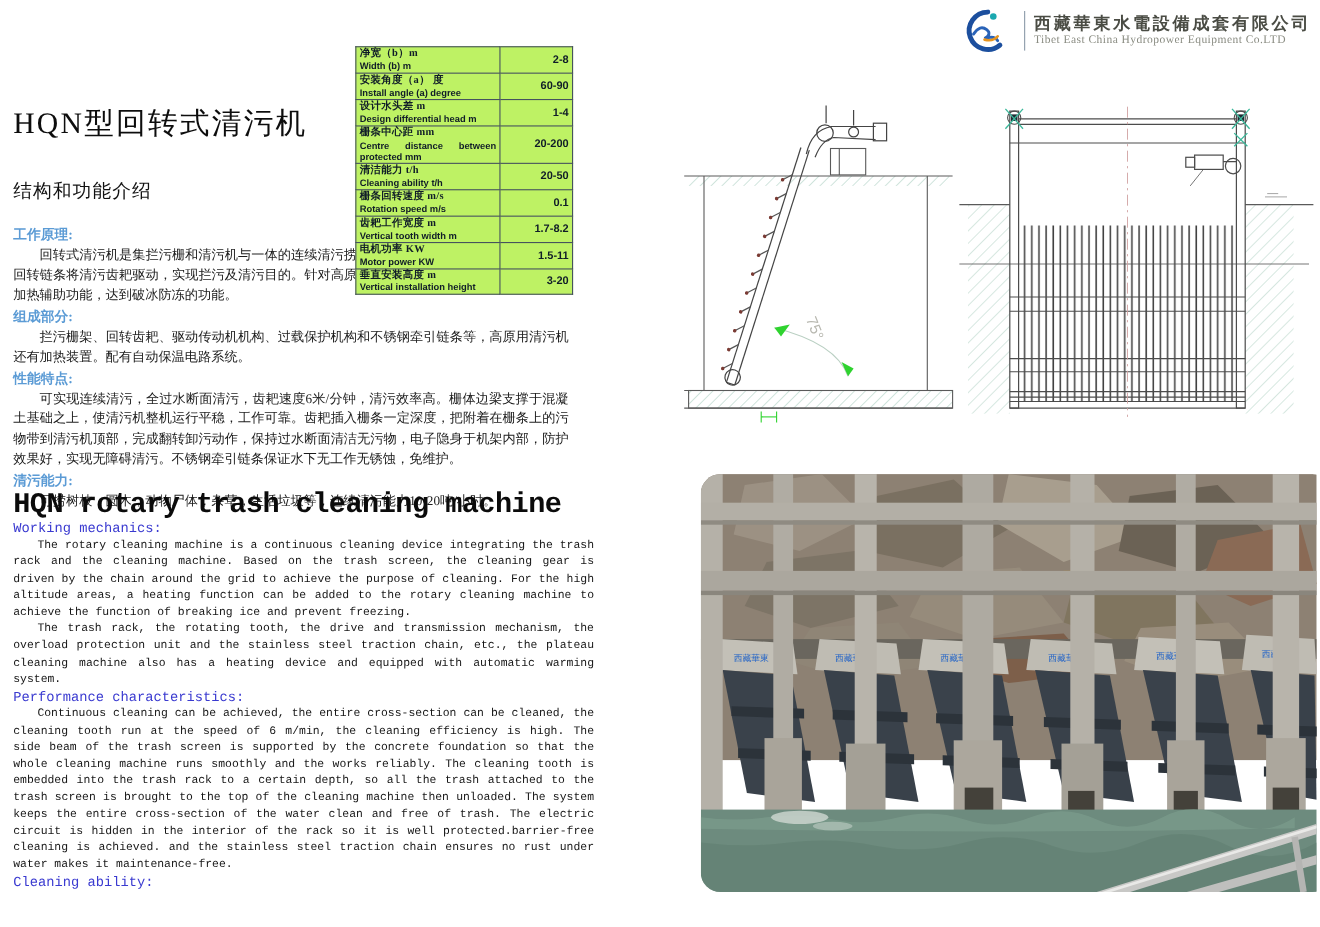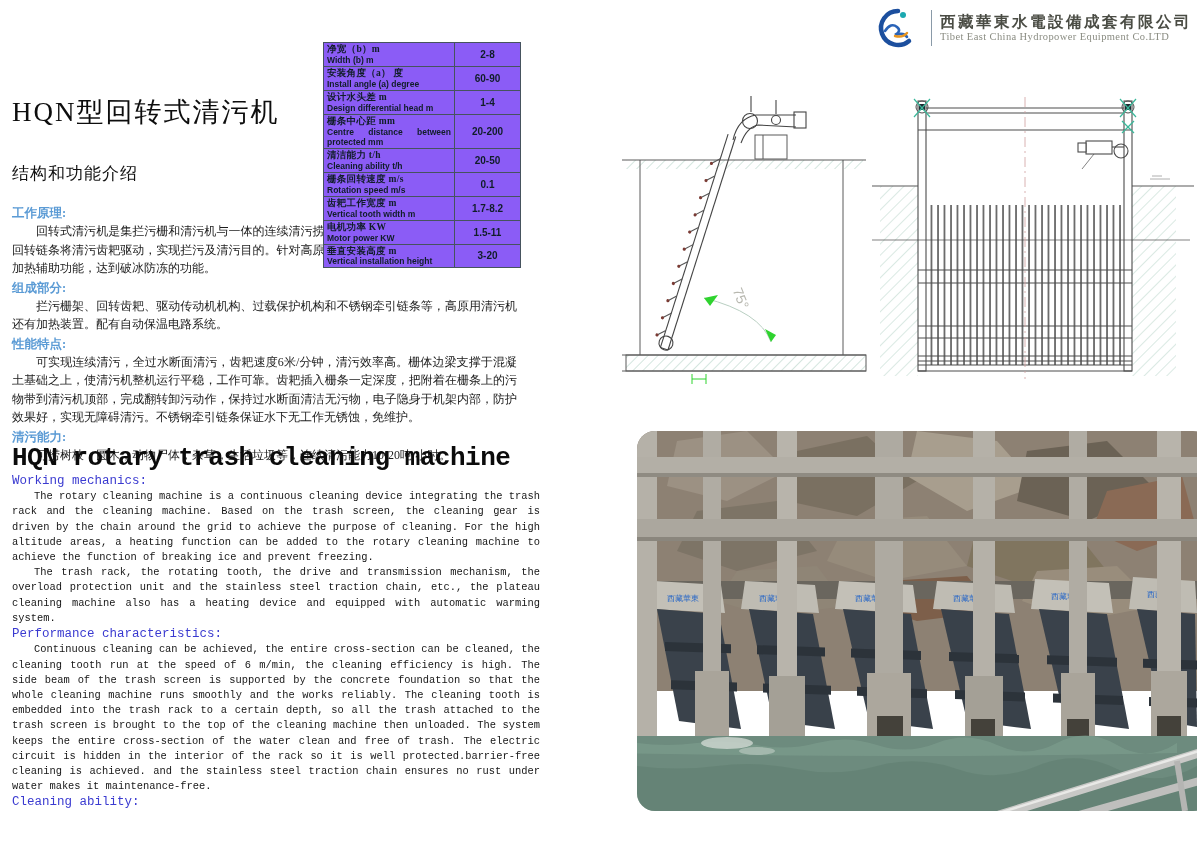--- a/index.html
+++ b/index.html
@@ -14,26 +14,26 @@
   .company{display:flex;flex-direction:column;line-height:1.15;}
   .company-cn{font-size:15.5px;font-weight:bold;letter-spacing:2.5px;color:#4a4c44;font-family:"Liberation Serif",serif;}
   .company-en{font-size:10.5px;color:#8a8c82;letter-spacing:0.4px;font-family:"Liberation Serif",serif;}
   
   .title-cn{position:absolute;left:12px;top:94px;font-size:27px;letter-spacing:2px;color:#0d0d0d;font-family:"Liberation Serif",serif;}
   .heading-cn{position:absolute;left:12px;top:162px;font-size:17px;color:#111;letter-spacing:1px;}
   .cn-body{position:absolute;left:12px;top:204px;width:505px;}
   .cn-sub-label{font-size:12.5px;font-weight:bold;color:#5b9bd5;line-height:18px;}
   .cn-sub-text{font-size:12px;color:#1b1b1b;line-height:18.5px;text-align:justify;text-indent:2em;margin:0 0 1px 0;}
   
-  .spec-table{position:absolute;left:323px;top:42px;width:198px;border-collapse:collapse;background:#8b5cf6;table-layout:fixed;}
+  .spec-table{position:absolute;left:323px;top:42px;width:198px;border-collapse:collapse;background:#bef264;table-layout:fixed;}
   .spec-table td{border:1.4px solid #46535e;padding:1px 3px;vertical-align:middle;}
   .spec-td-label{width:124px;}
   .spec-cn{font-family:"Liberation Serif",serif;font-weight:bold;font-size:9.5px;color:#101d28;letter-spacing:0.3px;line-height:1.15;}
   .spec-en{font-family:"Liberation Sans",sans-serif;font-weight:bold;font-size:8.5px;color:#101d28;line-height:1.18;text-align:justify;}
-  .spec-td-value{text-align:center;font-family:"Liberation Sans",sans-serif;font-weight:bold;font-size:10px;color:#101d28;}
+  .spec-td-value{text-align:right;font-family:"Liberation Sans",sans-serif;font-weight:bold;font-size:10px;color:#101d28;}
   
   .en-block{position:absolute;left:12px;top:444px;width:528px;font-family:"Liberation Mono",monospace;}
   .title-en{font-size:26px;font-weight:700;color:#0b0b0b;letter-spacing:-0.5px;line-height:1.1;}
   .heading-en{font-size:15.5px;color:#111;margin-top:3px;line-height:1.2;}
   .en-sub-label{font-size:12.5px;font-weight:normal;color:#3a3ad0;line-height:15.5px;margin-top:1px;}
   .en-sub-text{font-size:10.4px;color:#161616;line-height:15.2px;text-align:justify;text-indent:22px;margin:0;}
   
   .drawing-side{position:absolute;left:608px;top:88px;}
   .drawing-front{position:absolute;left:872px;top:93px;}
   .photo{position:absolute;left:637px;top:431px;width:574px;height:380px;border-radius:18px;overflow:hidden;}

